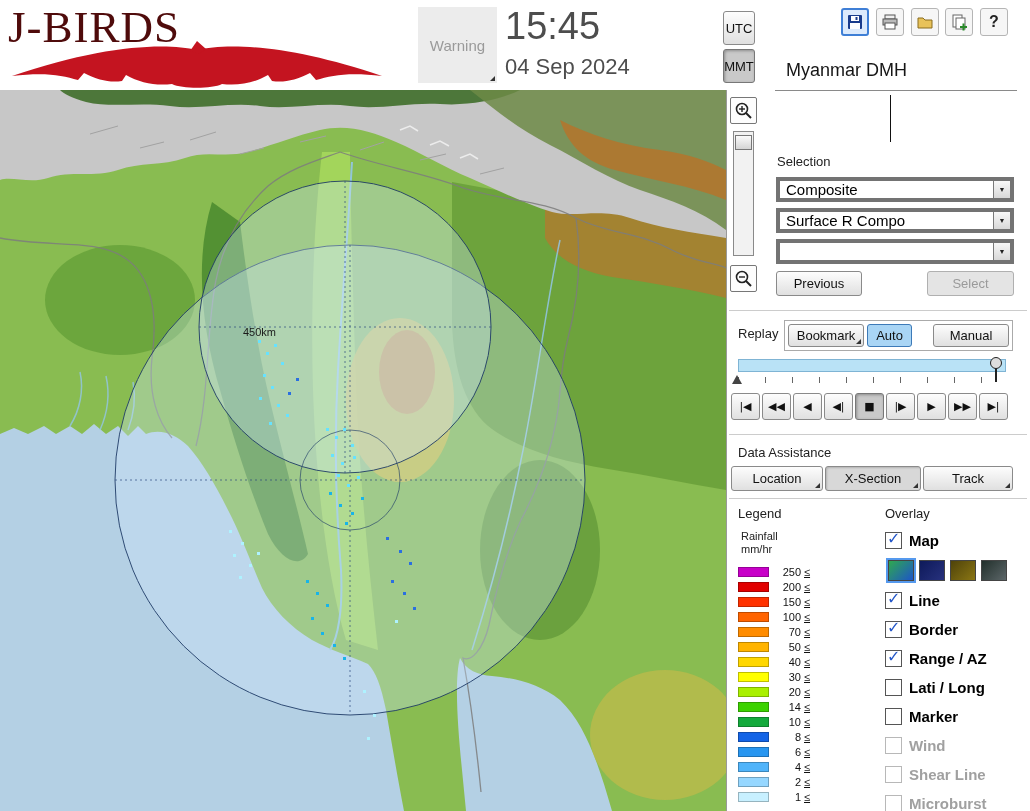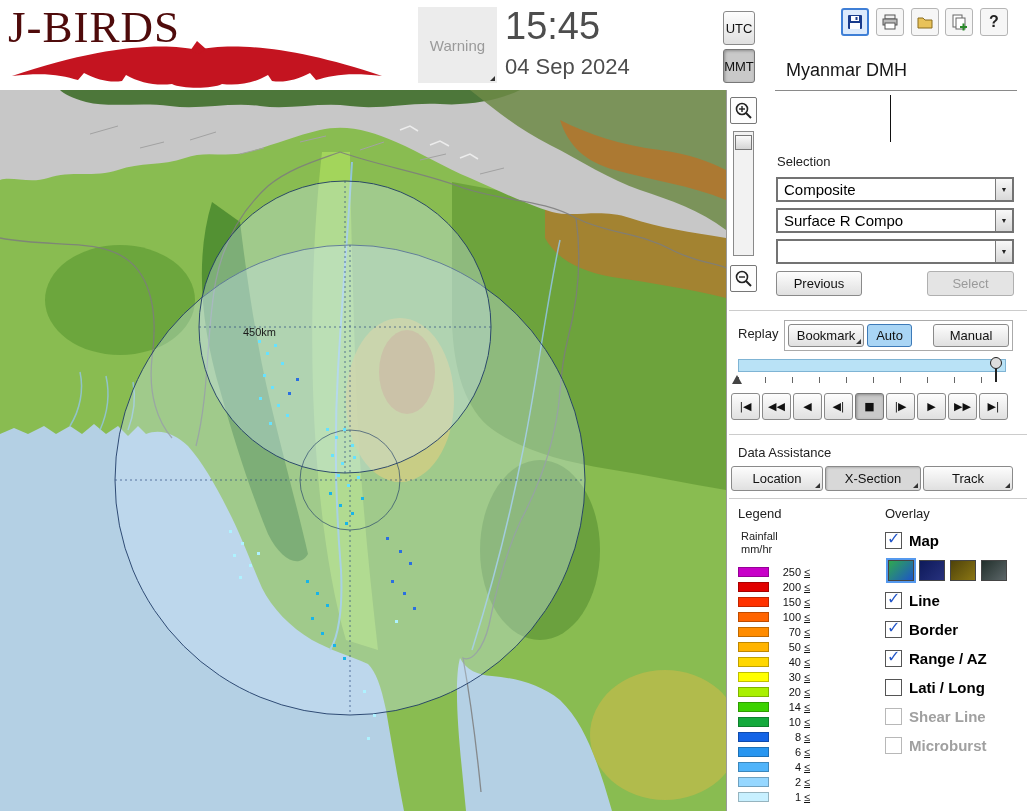--- a/index.html
+++ b/index.html
@@ -37,21 +37,21 @@
   .panel{position:absolute;left:726px;top:90px;width:304px;height:721px;background:#fff;border-left:1px solid #999;overflow:hidden}
   .panel-topline{position:absolute;left:48px;top:0;width:242px;height:1px;background:#8a8a8a}
   .cursor-line{position:absolute;left:163px;top:5px;width:1px;height:47px;background:#111}
   .sep{position:absolute;left:2px;width:298px;height:1px;background:#ccc}
   .panel-label{position:absolute;font-size:13px;color:#222}
 
   .zoom-btn{position:absolute;width:27px;height:27px;background:#fdfdfd;border:1px solid #777;border-radius:2px;display:flex;align-items:center;justify-content:center;cursor:pointer}
   .zoom-slider{position:absolute;left:6px;top:41px;width:21px;height:125px;border:1px solid #8a8a8a;background:#f2f2f2}
   .zoom-thumb{position:absolute;left:1px;top:3px;width:17px;height:15px;background:linear-gradient(#fbfbfb,#d4d4d4);border:1px solid #777}
 
-  .dd{position:absolute;left:49px;width:238px;height:25px;background:#fff;border:2px solid #737373;display:flex;align-items:center}
+  .dd{position:absolute;left:49px;width:238px;height:25px;background:#fff;border:4px solid #737373;display:flex;align-items:center}
   .dd .val{flex:1;padding-left:6px;font-size:15px;color:#000;white-space:nowrap;overflow:hidden}
   .dd .arrow-btn{width:17px;height:100%;border-left:1px solid #7a7a7a;background:linear-gradient(#f8f8f8,#d8d8d8);display:flex;align-items:center;justify-content:center;font-size:7px;color:#222;cursor:pointer}
 
   .replay-box{position:absolute;left:57px;top:230px;width:229px;height:31px;border:1px solid #aaa}
   .timeline{position:absolute;left:11px;top:269px;width:268px;height:13px;background:#b9e2f6;border:1px solid #7fb4d4}
   .tl-ticks{position:absolute;left:11px;top:287px;width:268px;height:6px;background:repeating-linear-gradient(90deg,#666 0 1px,transparent 1px 27px)}
   .tl-marker{position:absolute;left:5px;top:285px;width:0;height:0;border-left:5px solid transparent;border-right:5px solid transparent;border-bottom:9px solid #444}
   .tl-handle{position:absolute;left:262px;top:266px;width:14px;height:26px}
   .playback{position:absolute;left:4px;top:303px;display:flex;gap:2px}
   .pb-btn{position:relative;width:29px;height:27px;font-size:11px;font-family:"DejaVu Sans",sans-serif}
@@ -466,20 +466,28 @@
         <div class="ov-item">
           <span class="ov-cb">
             <span class="ov-check">✓</span>
           </span>
           <span class="ov-label">Range / AZ</span>
         </div>
         <div class="ov-item">
           <span class="ov-cb"></span>
           <span class="ov-label">Lati / Long</span>
         </div>
+        <div class="ov-item">
+          <span class="ov-cb"></span>
+          <span class="ov-label">Marker</span>
+        </div>
+        <div class="ov-item disabled">
+          <span class="ov-cb"></span>
+          <span class="ov-label">Wind</span>
+        </div>
         <div class="ov-item disabled">
           <span class="ov-cb"></span>
           <span class="ov-label">Shear Line</span>
         </div>
         <div class="ov-item disabled">
           <span class="ov-cb"></span>
           <span class="ov-label">Microburst</span>
         </div>
       </div>
   </div>

